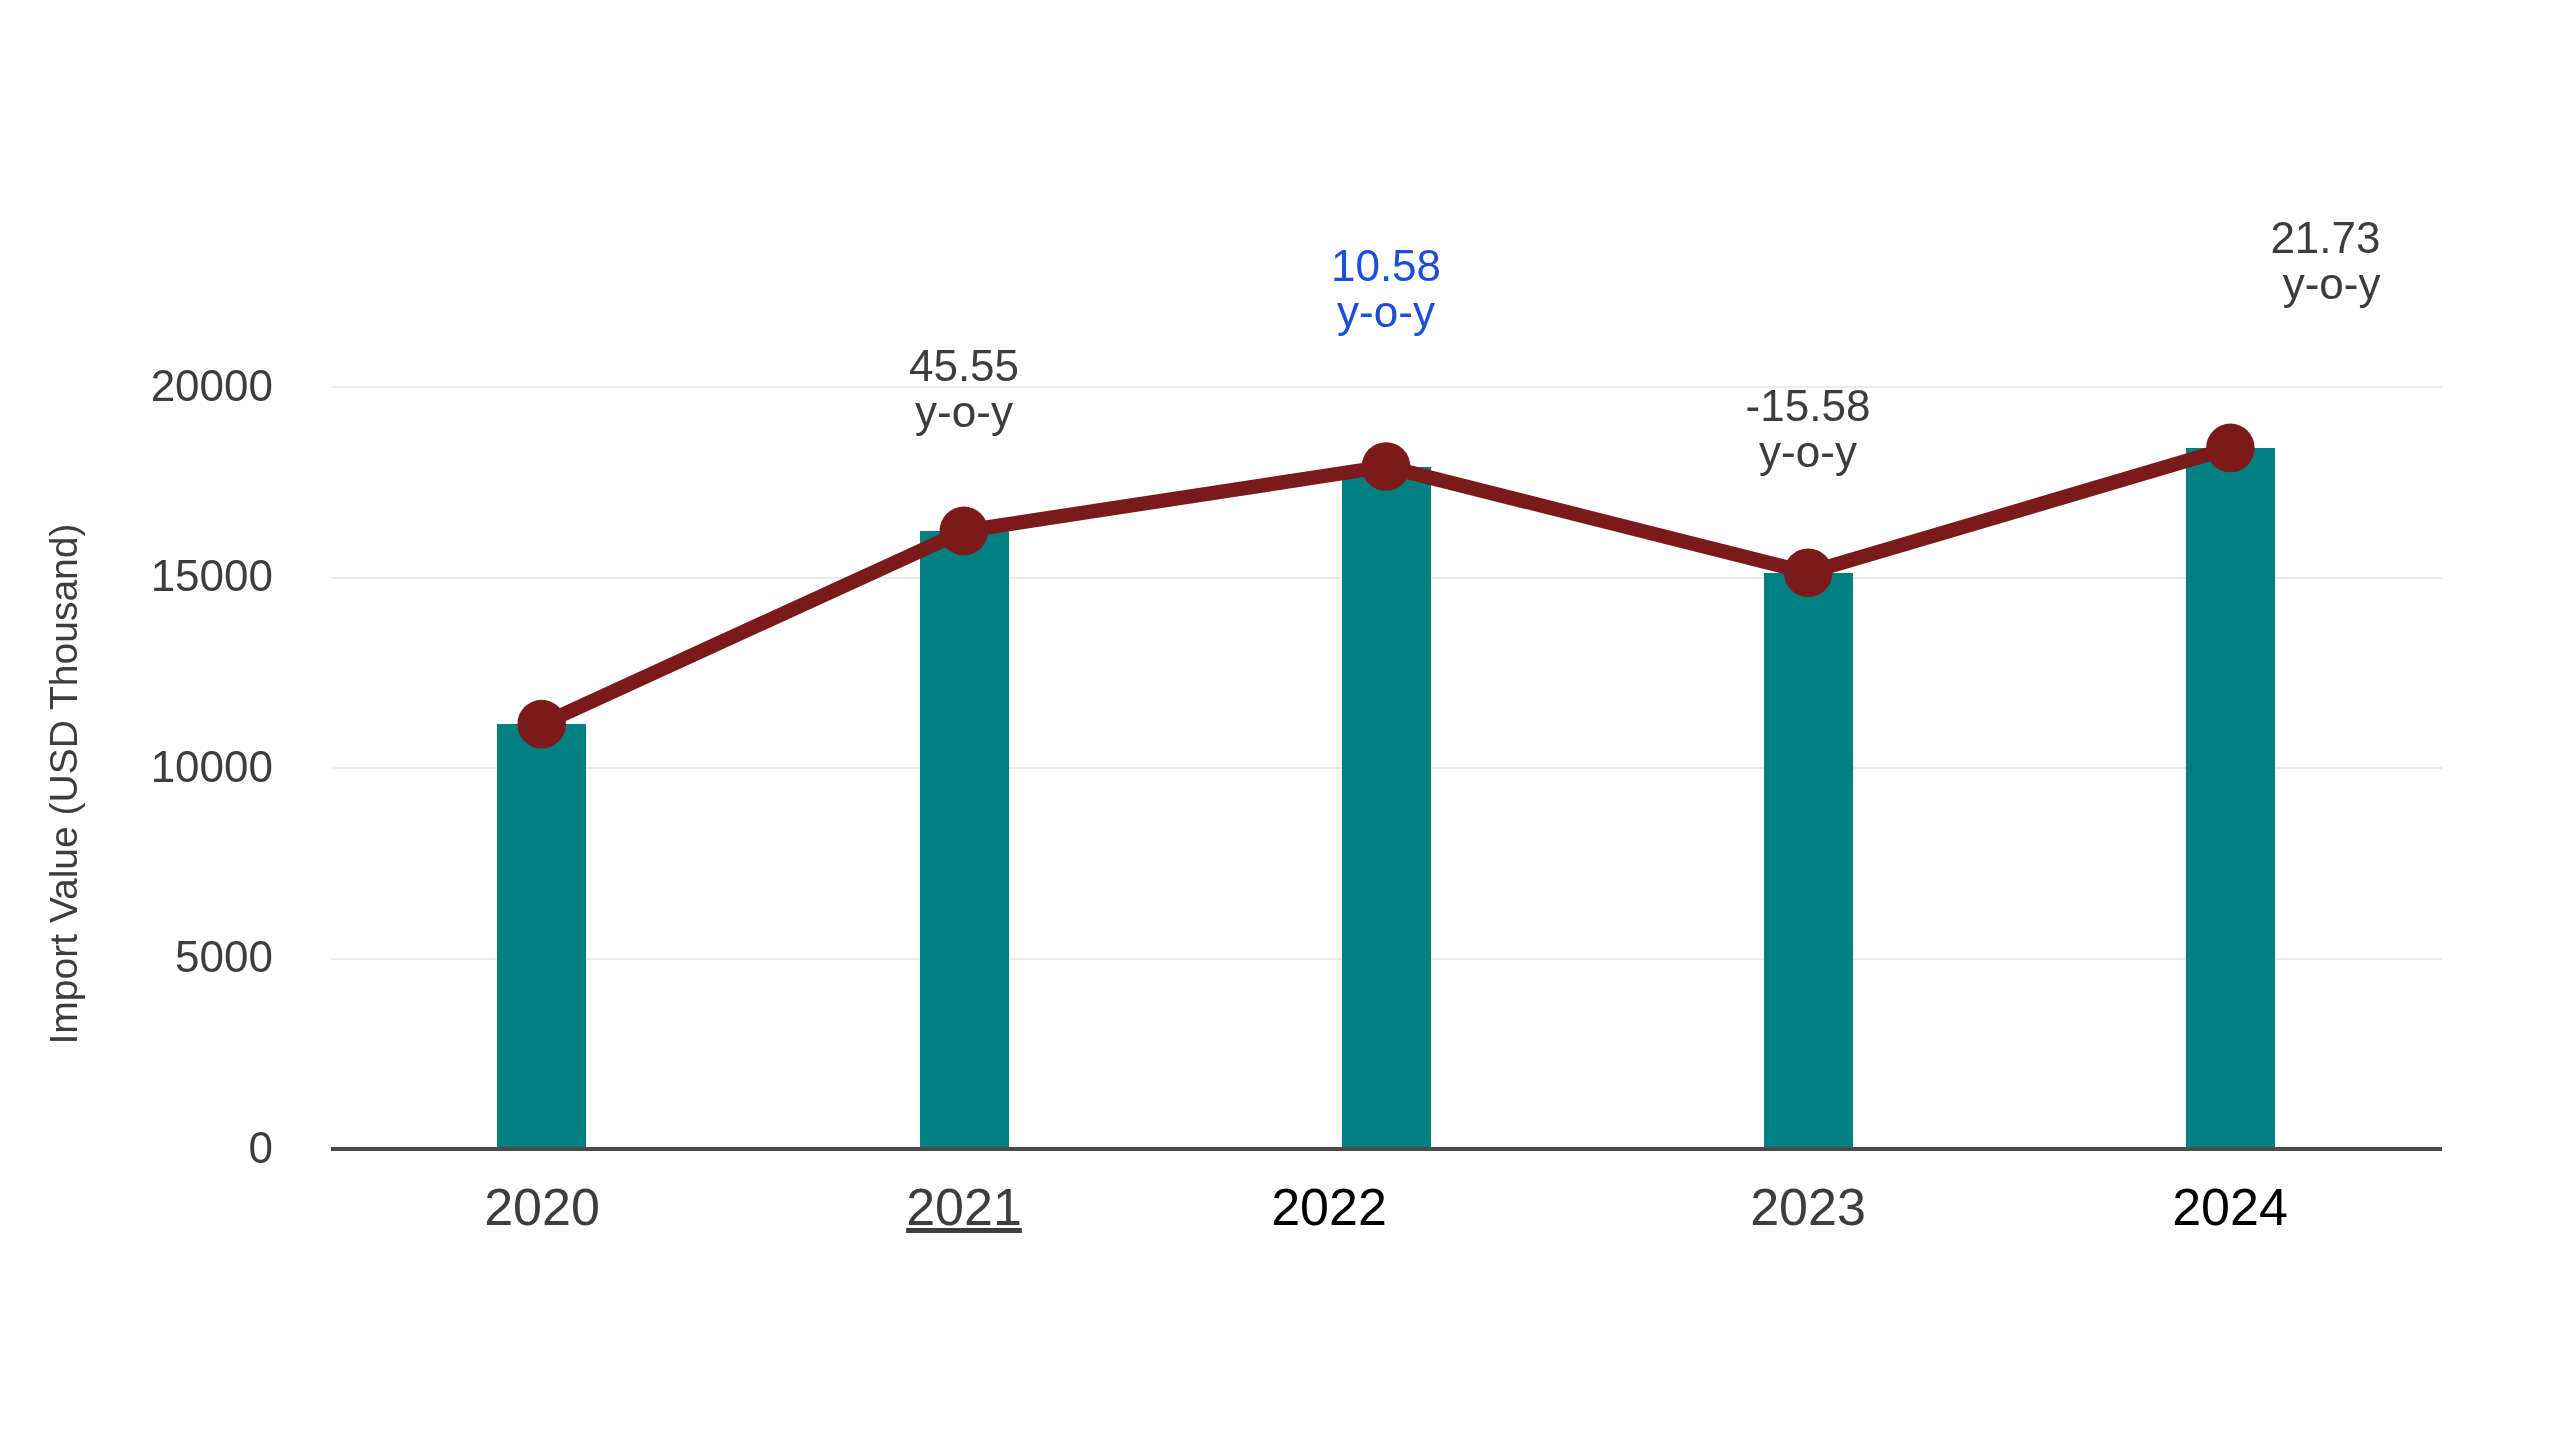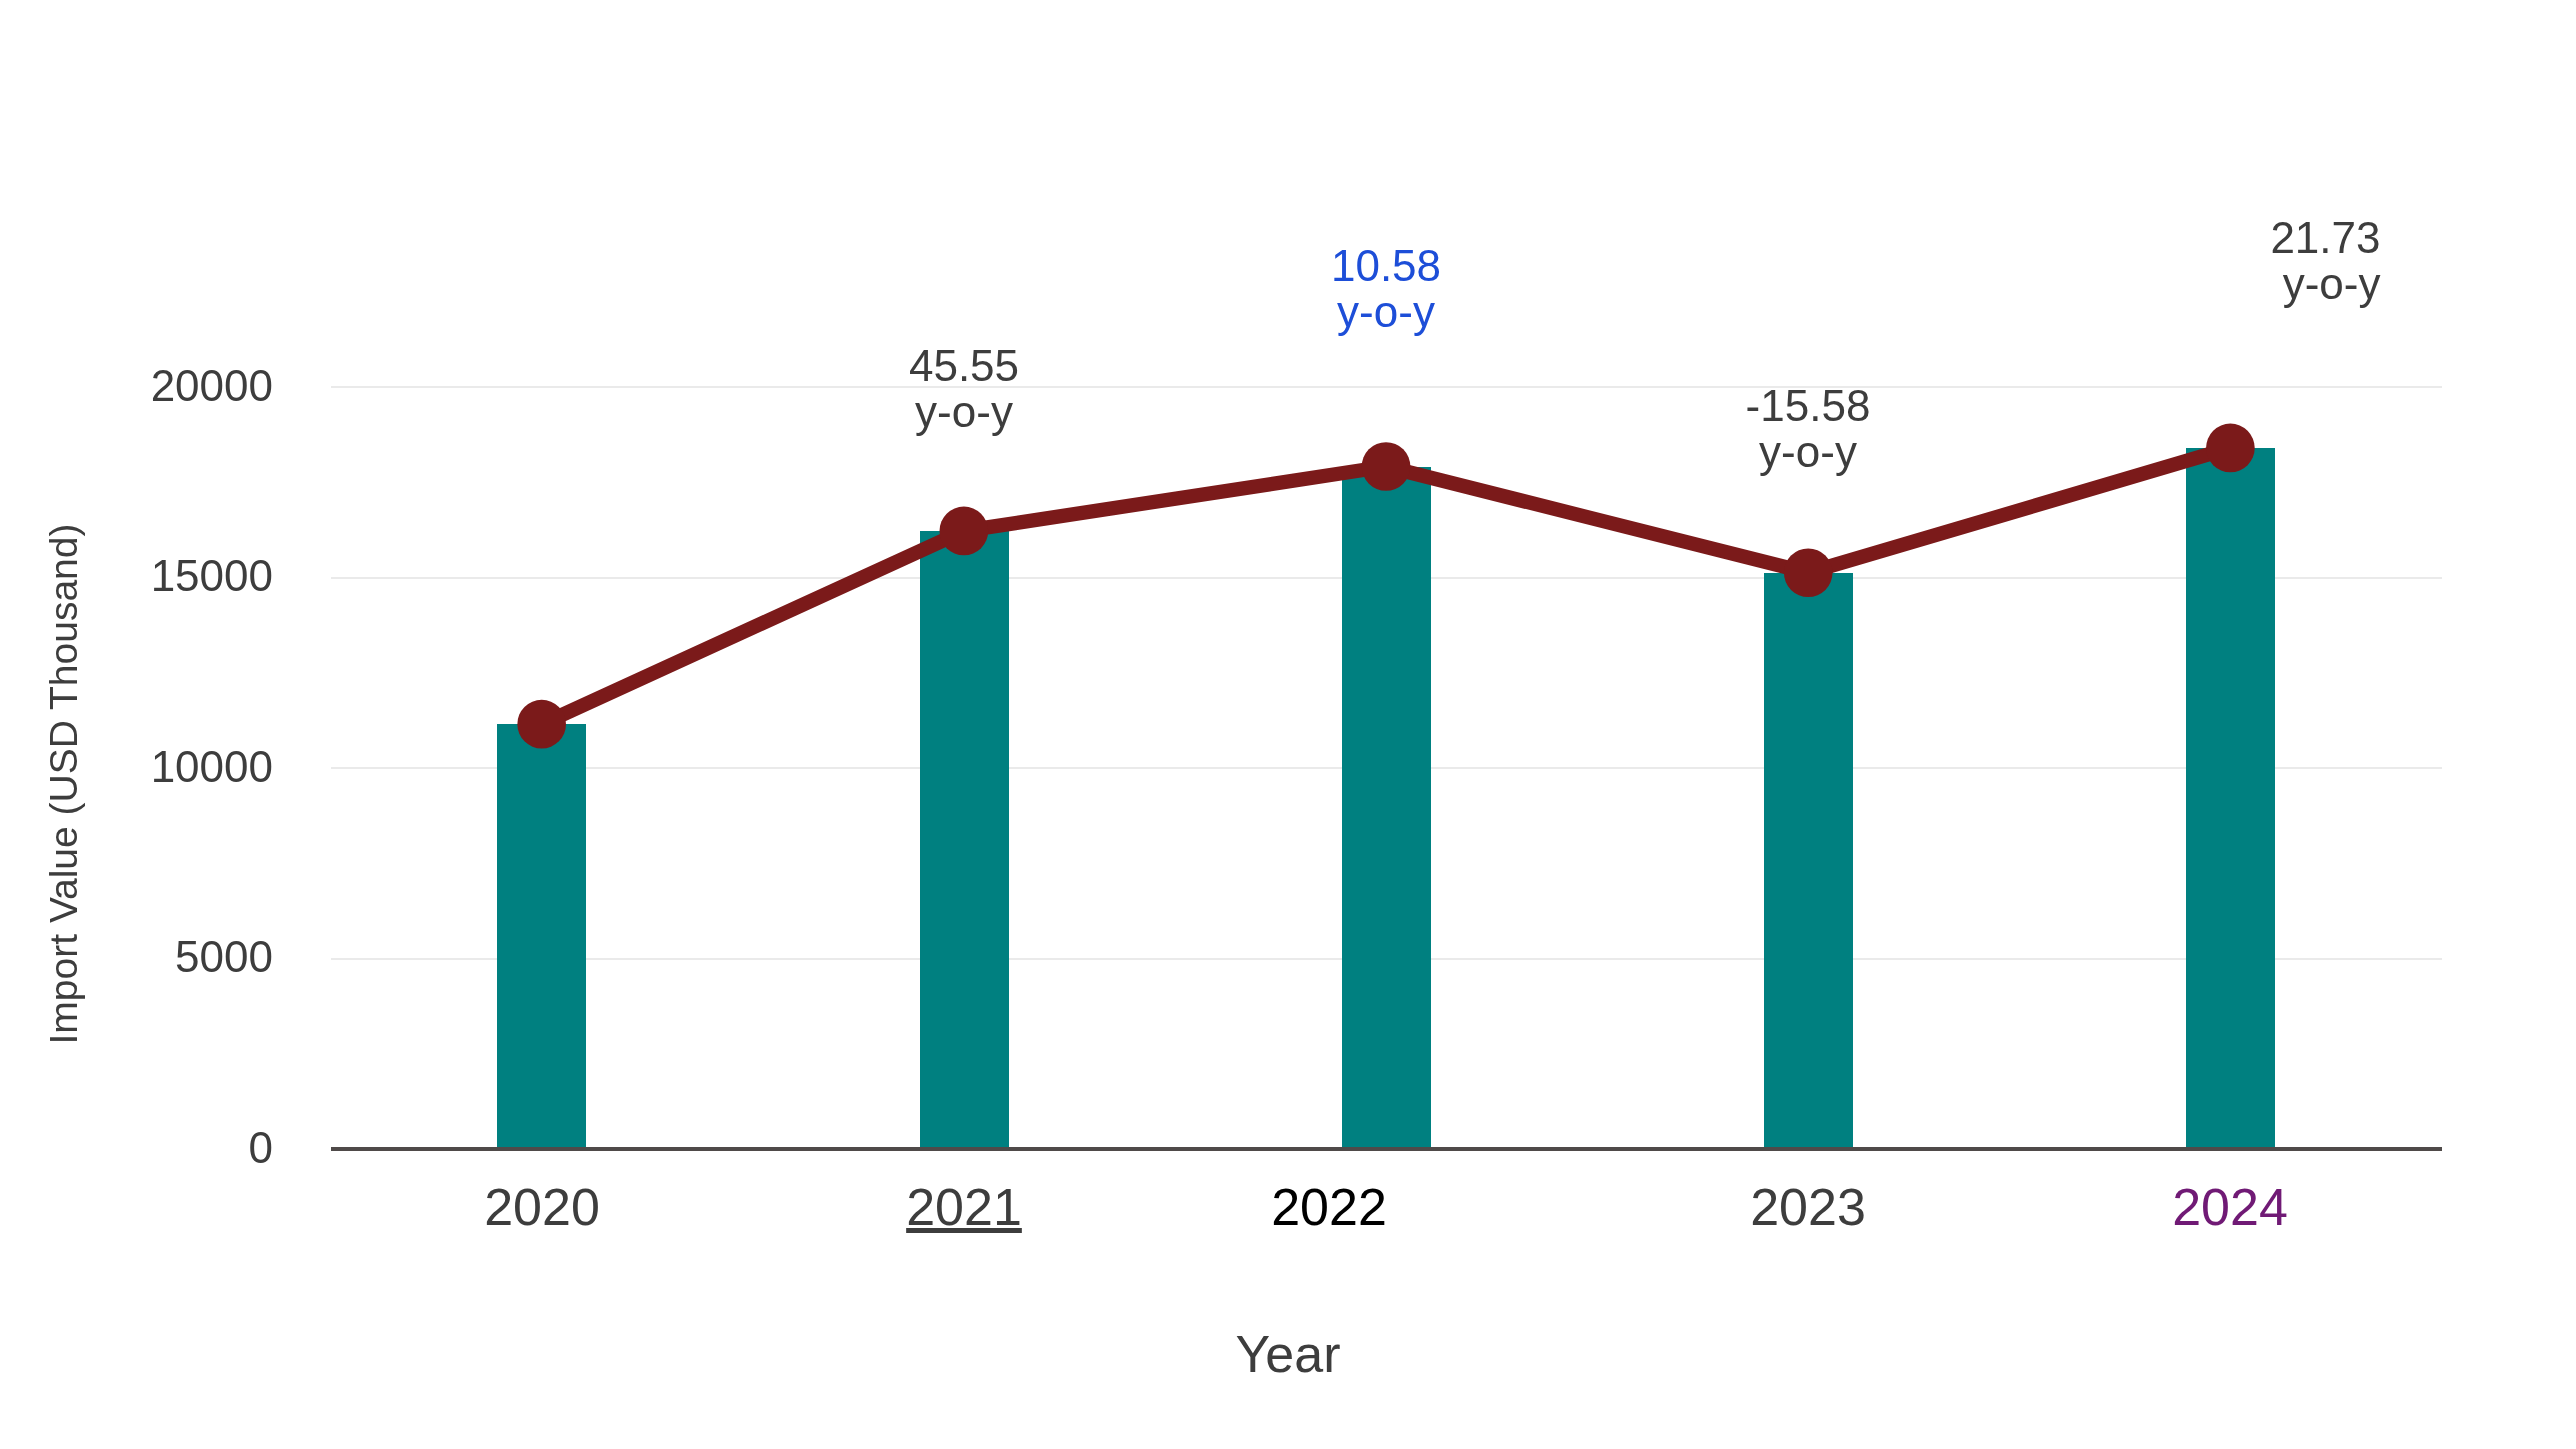--- a/index.html
+++ b/index.html
@@ -129,21 +129,20 @@
   }
 </style>
 </head>
 <body>
 
 <div id="chart-root">
 
 
   <div id="y-axis-title">Import Value (USD Thousand)</div>
 
-  <div id="x-axis-title">Year</div>
 
   <div id="plot-area">
     <div id="gridlines">
         <div class="gridline" style="top: 572px; background: rgb(234, 234, 234);"></div>
         <div class="gridline" style="top: 381px; background: rgb(234, 234, 234);"></div>
         <div class="gridline" style="top: 191px; background: rgb(234, 234, 234);"></div>
         <div class="gridline" style="top: 0px; background: rgb(234, 234, 234);"></div>
       </div>
     <div id="bars">
         <div class="bar" style="left: 166px; width: 89px; height: 424px; background: rgb(0, 128, 128);"></div>
@@ -160,21 +159,21 @@
       <div class="y-tick-label" style="top: 957px; color: rgb(61, 61, 61);">5000</div>
       <div class="y-tick-label" style="top: 767px; color: rgb(61, 61, 61);">10000</div>
       <div class="y-tick-label" style="top: 576px; color: rgb(61, 61, 61);">15000</div>
       <div class="y-tick-label" style="top: 386px; color: rgb(61, 61, 61);">20000</div>
     </div>
   <div id="x-tick-labels">
       <div class="x-tick-label" style="left: 542px; color: rgb(61, 61, 61);">2020</div>
       <div class="x-tick-label" style="left: 964px; color: rgb(61, 61, 61); text-decoration: underline;">2021</div>
       <div class="x-tick-label" style="left: 1329px; color: #000000;">2022</div>
       <div class="x-tick-label" style="left: 1808px; color: rgb(61, 61, 61);">2023</div>
-      <div class="x-tick-label" style="left: 2230px; color: #701a75;">2024</div>
+      <div class="x-tick-label" style="left: 2230px; color: #000000;">2024</div>
     </div>
   <div id="annotations">
       <div class="annotation" style="left: 964px; top: 343px; color: rgb(61, 61, 61);">
         <span class="ann-line">45.55</span>
         <span class="ann-line">y-o-y</span>
       </div>
       <div class="annotation" style="left: 1386px; top: 243px; color: #1d4ed8;">
         <span class="ann-line">10.58</span>
         <span class="ann-line">y-o-y</span>
       </div>

